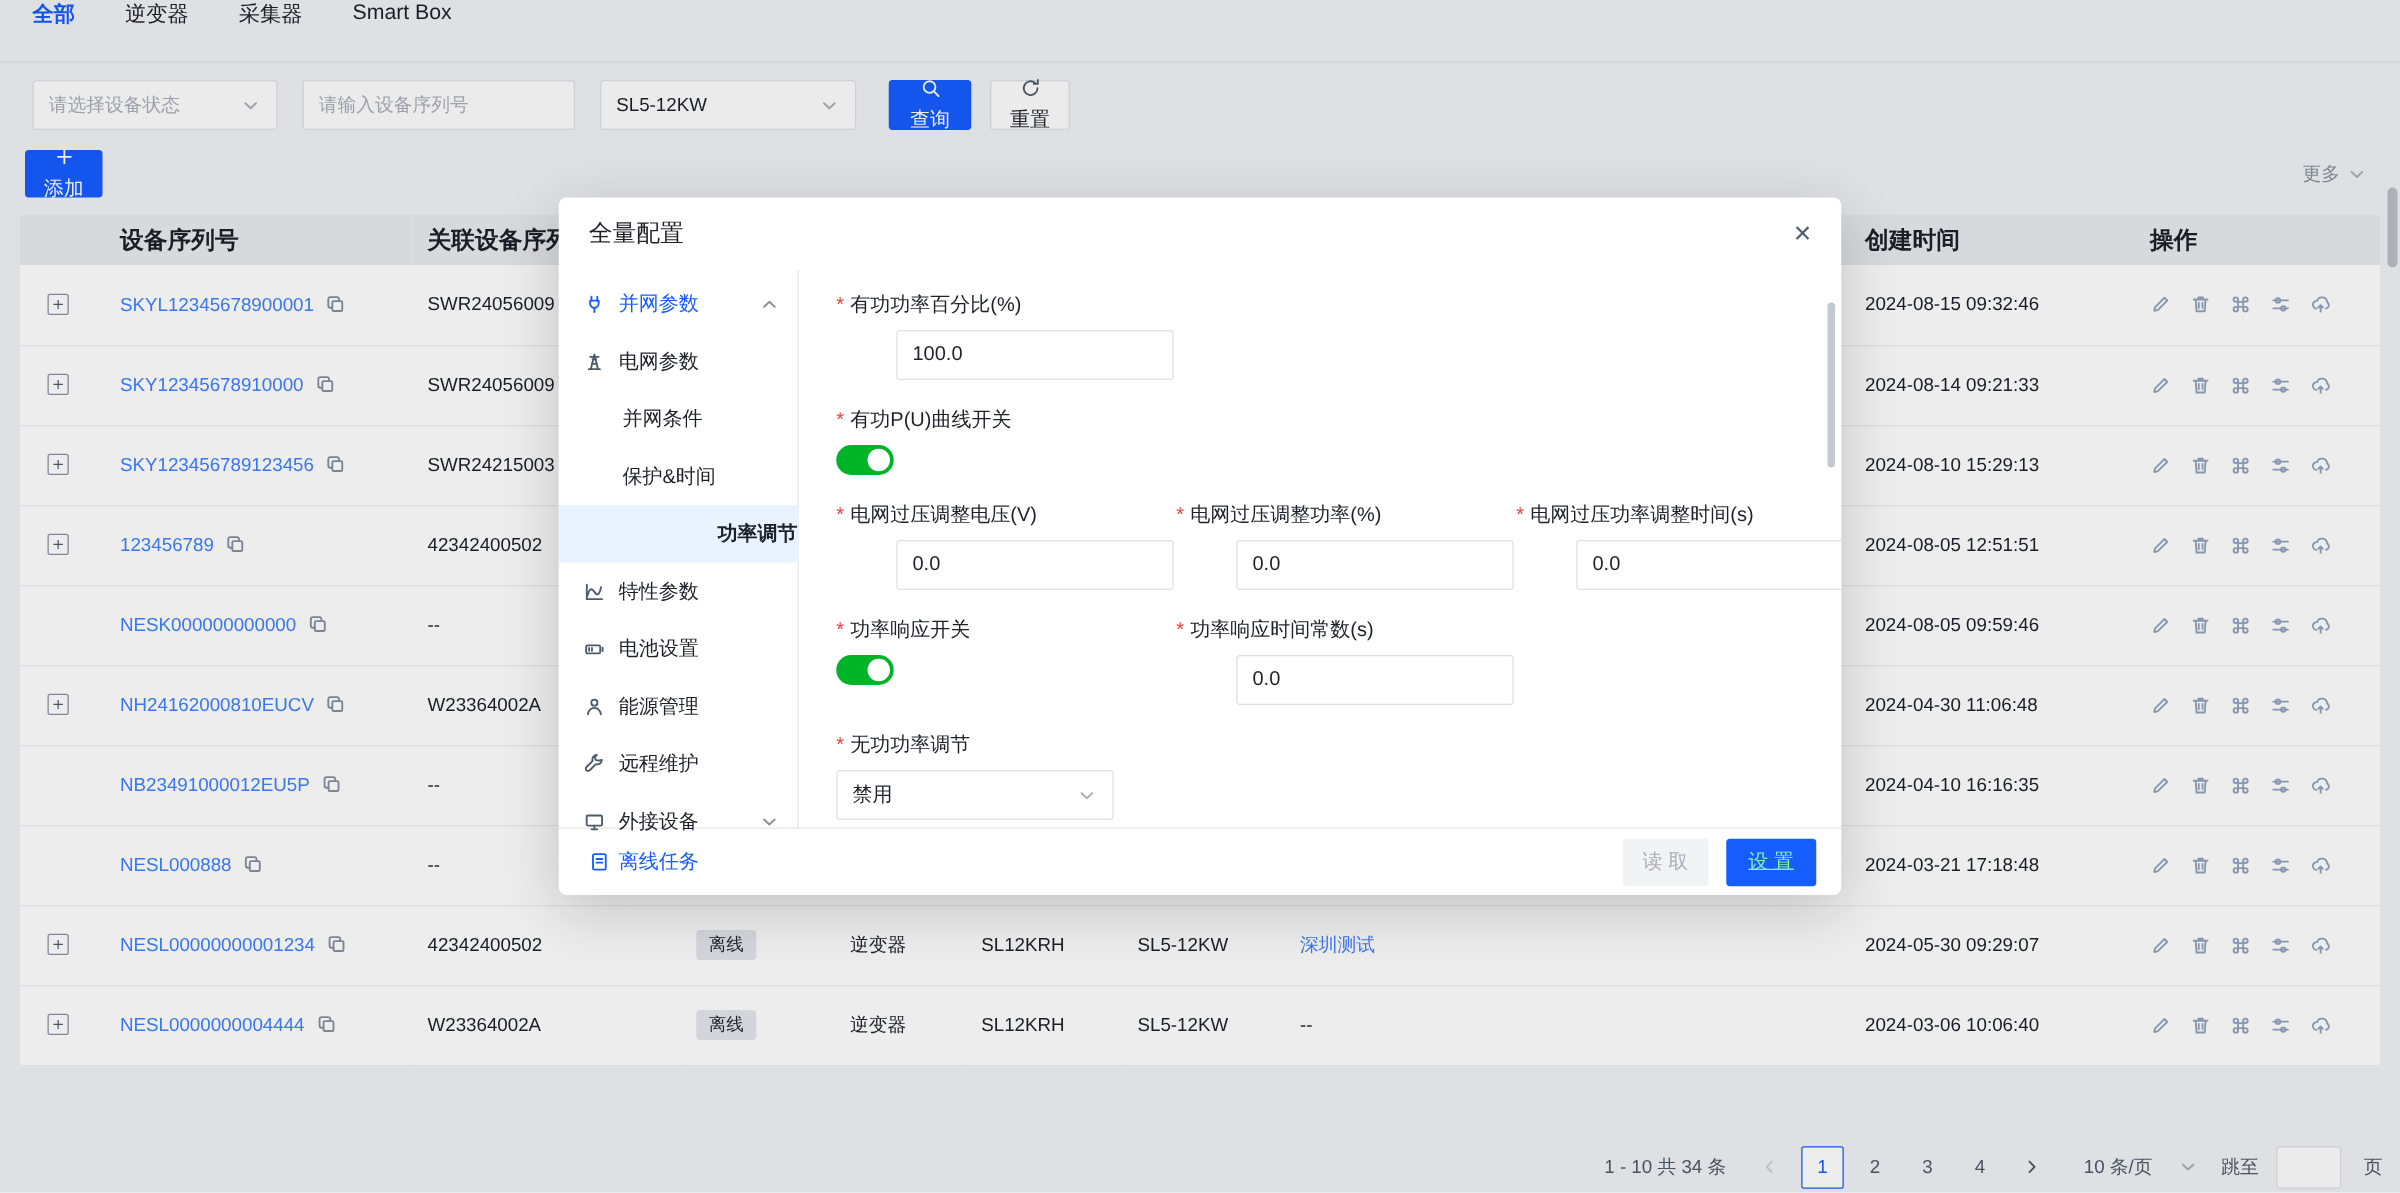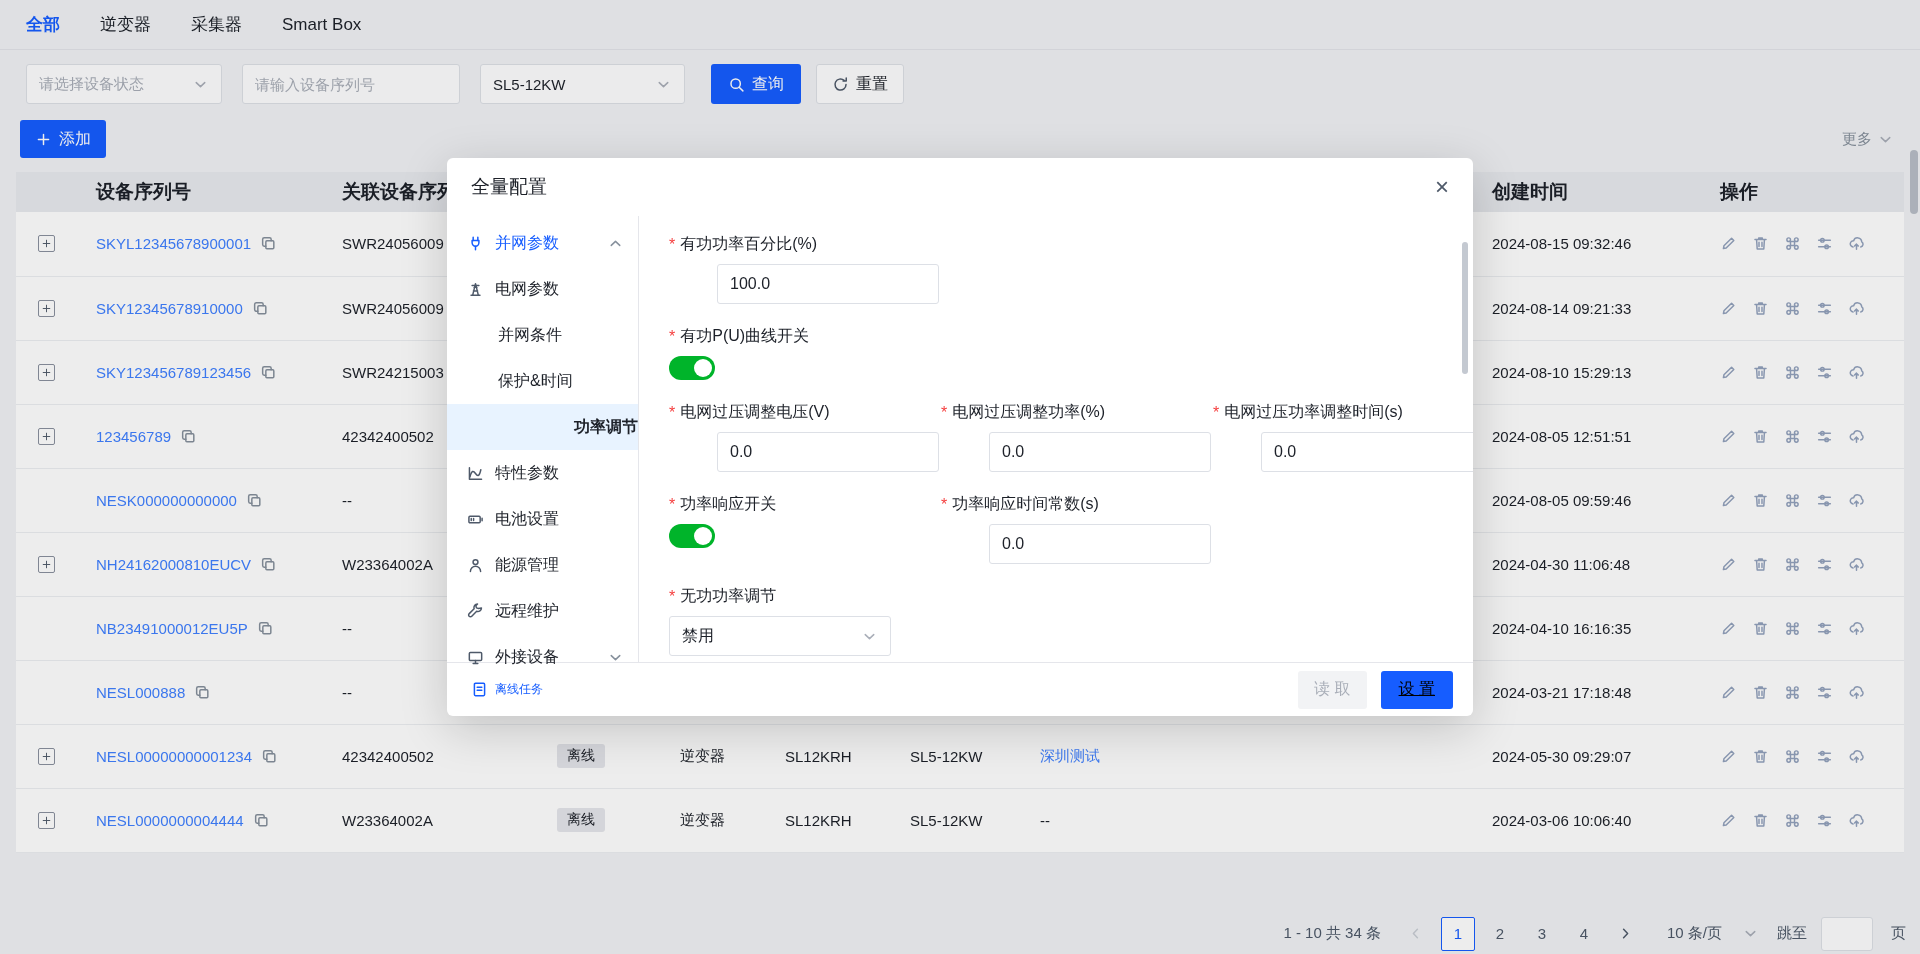--- a/index.html
+++ b/index.html
@@ -5,42 +5,42 @@
   * { box-sizing: border-box; margin: 0; padding: 0; }
   html,body { width:1920px; height:954px; overflow:hidden; }
   body {
     font-family: "Liberation Sans", "DejaVu Sans", sans-serif;
     background:#f0f2f5; color:#1d2129; position:relative; font-size:16px;
   }
   .icn { display:inline-flex; align-items:center; justify-content:center; line-height:0; }
   .icn svg { display:block; }
 
   
-  .tabbar { display:flex; align-items:center; height:50px; padding:12px 26px; gap:40px; border-bottom:1px solid #e2e4e9; }
+  .tabbar { display:flex; height:50px; padding:0 26px; gap:40px; border-bottom:1px solid #e2e4e9; }
   .tab { font-size:17px; color:#1d2129; cursor:pointer; white-space:nowrap; }
   .tab.active { color:#165dff; font-weight:600; }
 
   
   .filterbar { display:flex; align-items:center; padding:14px 0 14px 26px; }
   .fselect, .finput {
     height:40px; background:#fdfdfe; border:1px solid #dde0e6; border-radius:3px;
     display:flex; align-items:center; justify-content:space-between;
     padding:0 12px; font-size:15px; margin-right:20px;
   }
   .fselect { cursor:pointer; }
   .fselect.status { width:196px; }
   .fselect.model { width:205px; }
   .finput { width:218px; color:#1d2129; }
   .finput::placeholder { color:#a9aeb8; }
   .ph { color:#a9aeb8; }
   .val { color:#1d2129; }
   .chev { color:#a9aeb8; }
 
   .btn { display:inline-flex; align-items:center; justify-content:center; gap:7px; border:none; cursor:pointer;
-         font-size:16px; border-radius:3px; font-family:inherit; }
+         font-size:16px; border-radius:3px; font-family:inherit;flex-direction:column; }
   .btn.primary { background:#165dff; color:#fff; height:40px; padding:0 17px; }
   .btn.ghost { background:#fdfdfe; color:#1d2129; border:1px solid #dde0e6; height:40px; padding:0 15px; margin-left:-4px; }
   .btn.ghost .icn { color:#4e5969; }
 
   
   .toolbar { display:flex; align-items:center; justify-content:space-between; padding:2px 26px 14px 20px; }
   .btn.sm { height:38px; padding:0 15px; }
   .more { display:flex; align-items:center; gap:5px; color:#86909c; font-size:15px; cursor:pointer; }
 
   
@@ -99,23 +99,23 @@
   .fcol { width:272px; flex:none; }
   .flabel { font-size:16px; color:#1d2129; margin-bottom:9px; display:flex; align-items:center; }
   .req { color:#f53f3f; margin-right:5px; }
   .tinput { width:222px; height:40px; border:1px solid #dde0e6; border-radius:3px; padding:16px 12px; font-size:16px; color:#1d2129; background:#fff;margin-left:48px; }
   .switch { width:46px; height:24px; border-radius:12px; background:#00b42a; position:relative; cursor:pointer; margin-top:4px; }
   .switch .knob { position:absolute; right:3px; top:3px; width:18px; height:18px; border-radius:50%; background:#fff; }
   .mselect { width:222px; height:40px; border:1px solid #dde0e6; border-radius:3px; display:flex; align-items:center;
              justify-content:space-between; padding:0 12px; font-size:16px; color:#1d2129; cursor:pointer; }
   .m-scroll { position:absolute; right:5px; top:26px; width:6px; height:132px; background:#c4c9d1; border-radius:3px; }
   .m-footer { height:54px; border-top:1px solid #e5e6eb; display:flex; align-items:center; padding:0 20px 0 24px; flex:none; }
-  .offline { display:flex; align-items:center; gap:7px; color:#165dff; font-size:12px; cursor:pointer; }
+  .offline { display:flex; align-items:center; gap:7px; color:#165dff; font-size:16px; cursor:pointer; }
   .btn.read { margin-left:auto; height:38px; padding:0 16px; background:#f2f3f5; color:#a9aeb8; cursor:default; }
-  .btn.set { height:38px; padding:0 18px; background:#165dff; color:#000000; margin-left:14px;text-decoration:underline; }
+  .btn.set { height:38px; padding:0 18px; background:#165dff; color:#86efac; margin-left:14px;text-decoration:underline; }
 </style>
 </head>
 <body>
 
 <div class="page">
 
   <div class="tabbar">
       <div class="tab active">全部</div>
       <div class="tab">逆变器</div>
       <div class="tab">采集器</div>

